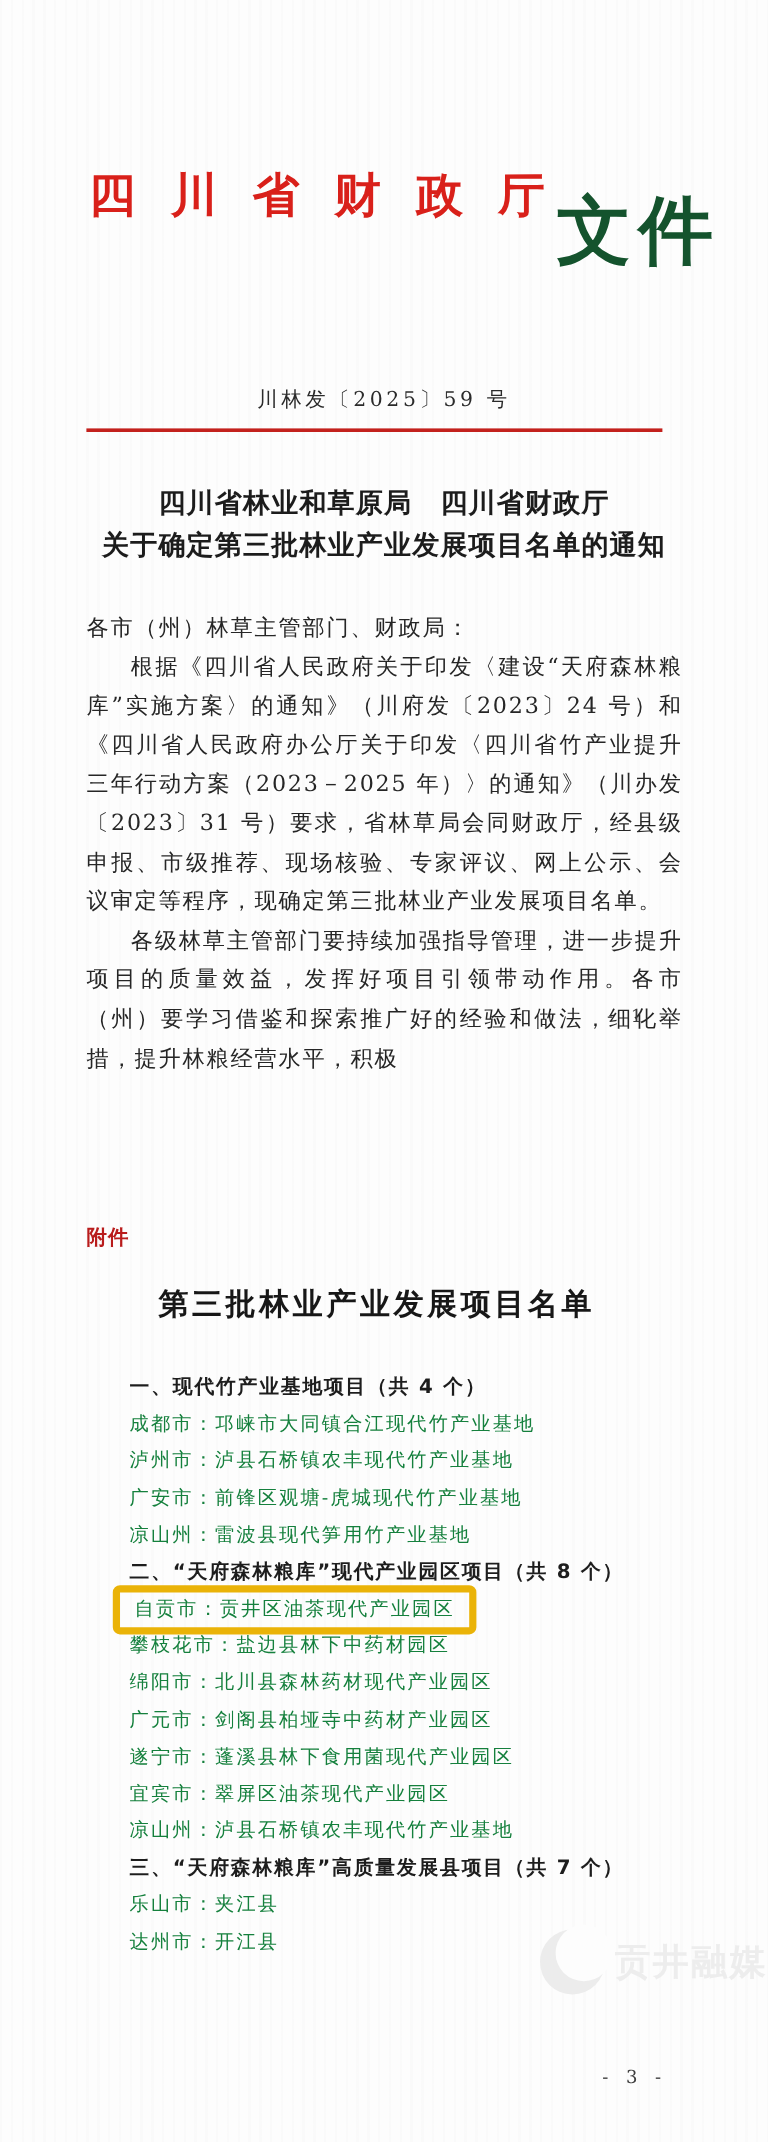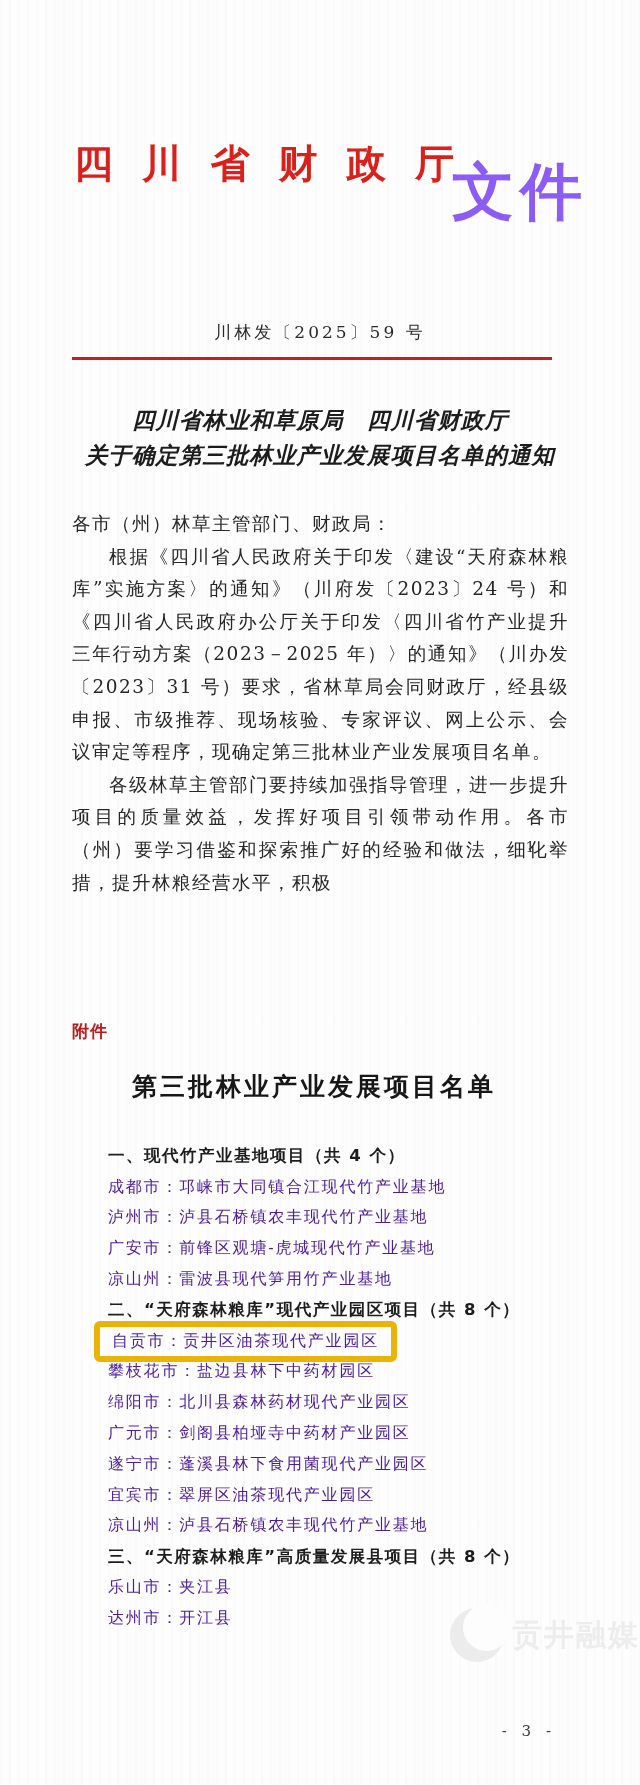--- a/index.html
+++ b/index.html
@@ -17,34 +17,33 @@
 
   
   .masthead { left:74px; top:138px; width:380px; color:#d9201a; font-weight:bold; }
   .mast-line {
     font-size:39px; line-height:50px;
     text-align:justify; text-align-last:justify;
     font-family:"DejaVu Serif", serif;
   }
   .mast-suffix {
     left:452px; top:146px; width:160px; height:98px;
-    color:#8b5cf6; font-size:62px; font-weight:bold;
-    letter-spacing:6px; line-height:92px; 
+    color:#14532d; font-size:62px; font-weight:bold;
+    letter-spacing:6px; line-height:92px; text-align:center;
     font-family:"DejaVu Serif", serif;
   }
   .docnum {
     left:0; top:321px; width:640px; text-align:center;
     font-size:17px; letter-spacing:3px; color:#2a2a2a;
   }
   .redrule { left:72px; top:357px; width:480px; height:3px; background:#c3211d; }
   .doc-title {
     left:0; top:403px; width:640px; text-align:center;
     font-weight:bold; font-size:22.5px; line-height:35px; letter-spacing:1px;
     color:#1c1c1c;
-    font-style:italic;
   }
   .body-text {
     left:72px; top:508px; width:497px;
     font-size:18.5px; line-height:32.6px; letter-spacing:1.5px;
     text-align:justify; color:#262626;
   }
   .body-text p.indent { text-indent:2em; }
   .pagenum { font-size:15px; letter-spacing:5px; color:#3c3c3c; }
   .pagenum-1 { top:838px; right:80px; }
   .pagenum-3 { top:1722px; right:84px; }
@@ -58,21 +57,21 @@
   .attach-title {
     left:0; top:1070px; width:628px; text-align:center;
     font-weight:bold; font-size:25px; letter-spacing:3px; color:#171717;
   }
   .project-list { left:108px; top:1141px; width:480px; }
   .row { height:30.8px; display:flex; align-items:center; white-space:nowrap; }
   .row.heading {
     font-family:"DejaVu Sans", sans-serif;
     font-weight:bold; font-size:16.5px; letter-spacing:1.5px; color:#1d1d1d;
   }
-  .row.item { font-size:16px; letter-spacing:1.8px; color:#4c1d95;align-items:center; }
+  .row.item { font-size:16px; letter-spacing:1.8px; color:#15803d;align-items:center; }
   .row.item .boxed {
     display:inline-block;
     border:6px solid #eab308; border-radius:6px;
     padding:4px 12px; margin-left:-14px;
     position:relative; z-index:2; background:transparent;
   }
 
   
   .watermark { left:450px; top:1608px; display:flex; align-items:center; gap:8px; z-index:1; }
   .wm-logo { width:54px; height:54px; border-radius:50%; background:#ececec; position:relative; overflow:visible; }
@@ -145,21 +144,21 @@
   <div class="row item">
       <span>遂宁市：蓬溪县林下食用菌现代产业园区</span>
     </div>
   <div class="row item">
       <span>宜宾市：翠屏区油茶现代产业园区</span>
     </div>
   <div class="row item">
       <span>凉山州：泸县石桥镇农丰现代竹产业基地</span>
     </div>
 
-  <div class="row heading">三、“天府森林粮库”高质量发展县项目（共 8 个）</div>
+  <div class="row heading">三、“天府森林粮库”高质量发展县项目（共 7 个）</div>
   <div class="row item">
       <span>乐山市：夹江县</span>
     </div>
   <div class="row item">
       <span>达州市：开江县</span>
     </div>
 </div>
 
 <div class="abs watermark">
   <div class="wm-logo"></div>

